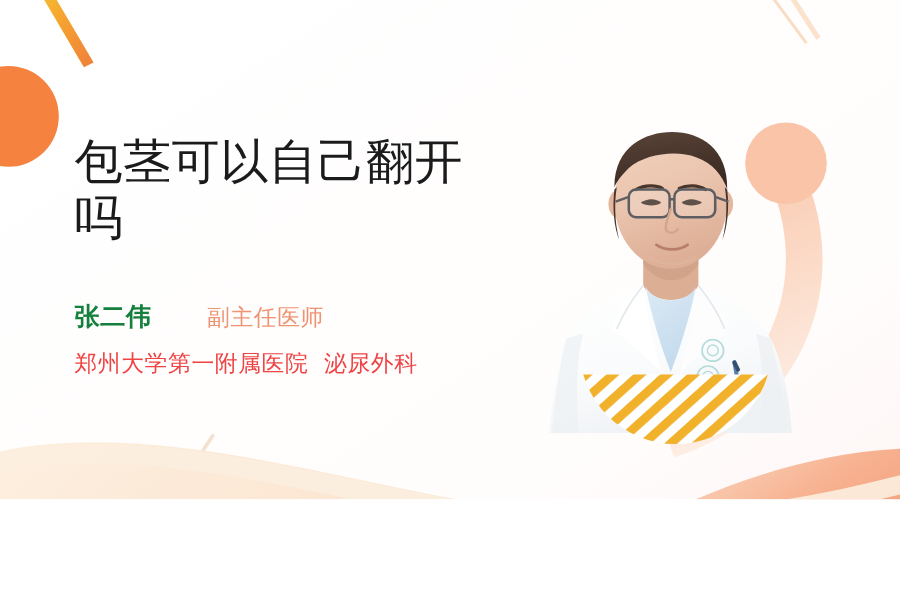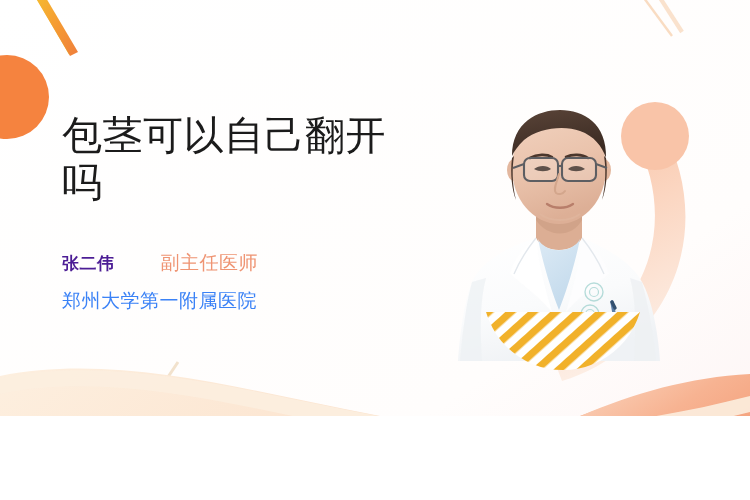--- a/index.html
+++ b/index.html
@@ -41,40 +41,40 @@
     white-space: pre-wrap;
     word-break: break-all;
   }
   .byline {
     margin-top: 44px;
     display: flex;
     align-items: baseline;
     gap: 14px;
   }
   .doctor-name {
-    font-size: 17px;
+    font-size: 21px;
     font-weight: 700;
-    color: #4c1d95;
+    color: #15803d;
     letter-spacing: 0.5px;
   }
   .doctor-title {
     font-size: 19px;
     font-weight: 400;
     color: #EF9473;
     letter-spacing: 0.5px;
     margin-left: 32px;
   }
   .affiliation {
     margin-top: 12px;
     display: flex;
     align-items: baseline;
     gap: 13px;
     font-size: 19px;
     font-weight: 400;
-    color: #3b82f6;
+    color: #ef4444;
     letter-spacing: 0.5px;
   }
   
   .portrait-wrap {
     position: absolute;
     left: 452px;
     top: 96px;
     width: 215px;
     height: 265px;
     z-index: 20;
@@ -329,16 +329,17 @@
   <div class="text-block">
     <h1 class="title">包茎可以自己翻开吗</h1>
 
     <div class="byline">
       <span class="doctor-name">张二伟</span>
       <span class="doctor-title">副主任医师</span>
     </div>
 
     <div class="affiliation">
       <span>郑州大学第一附属医院</span>
+      <span>泌尿外科</span>
     </div>
   </div>
 
 </div>
 
 </body></html>

